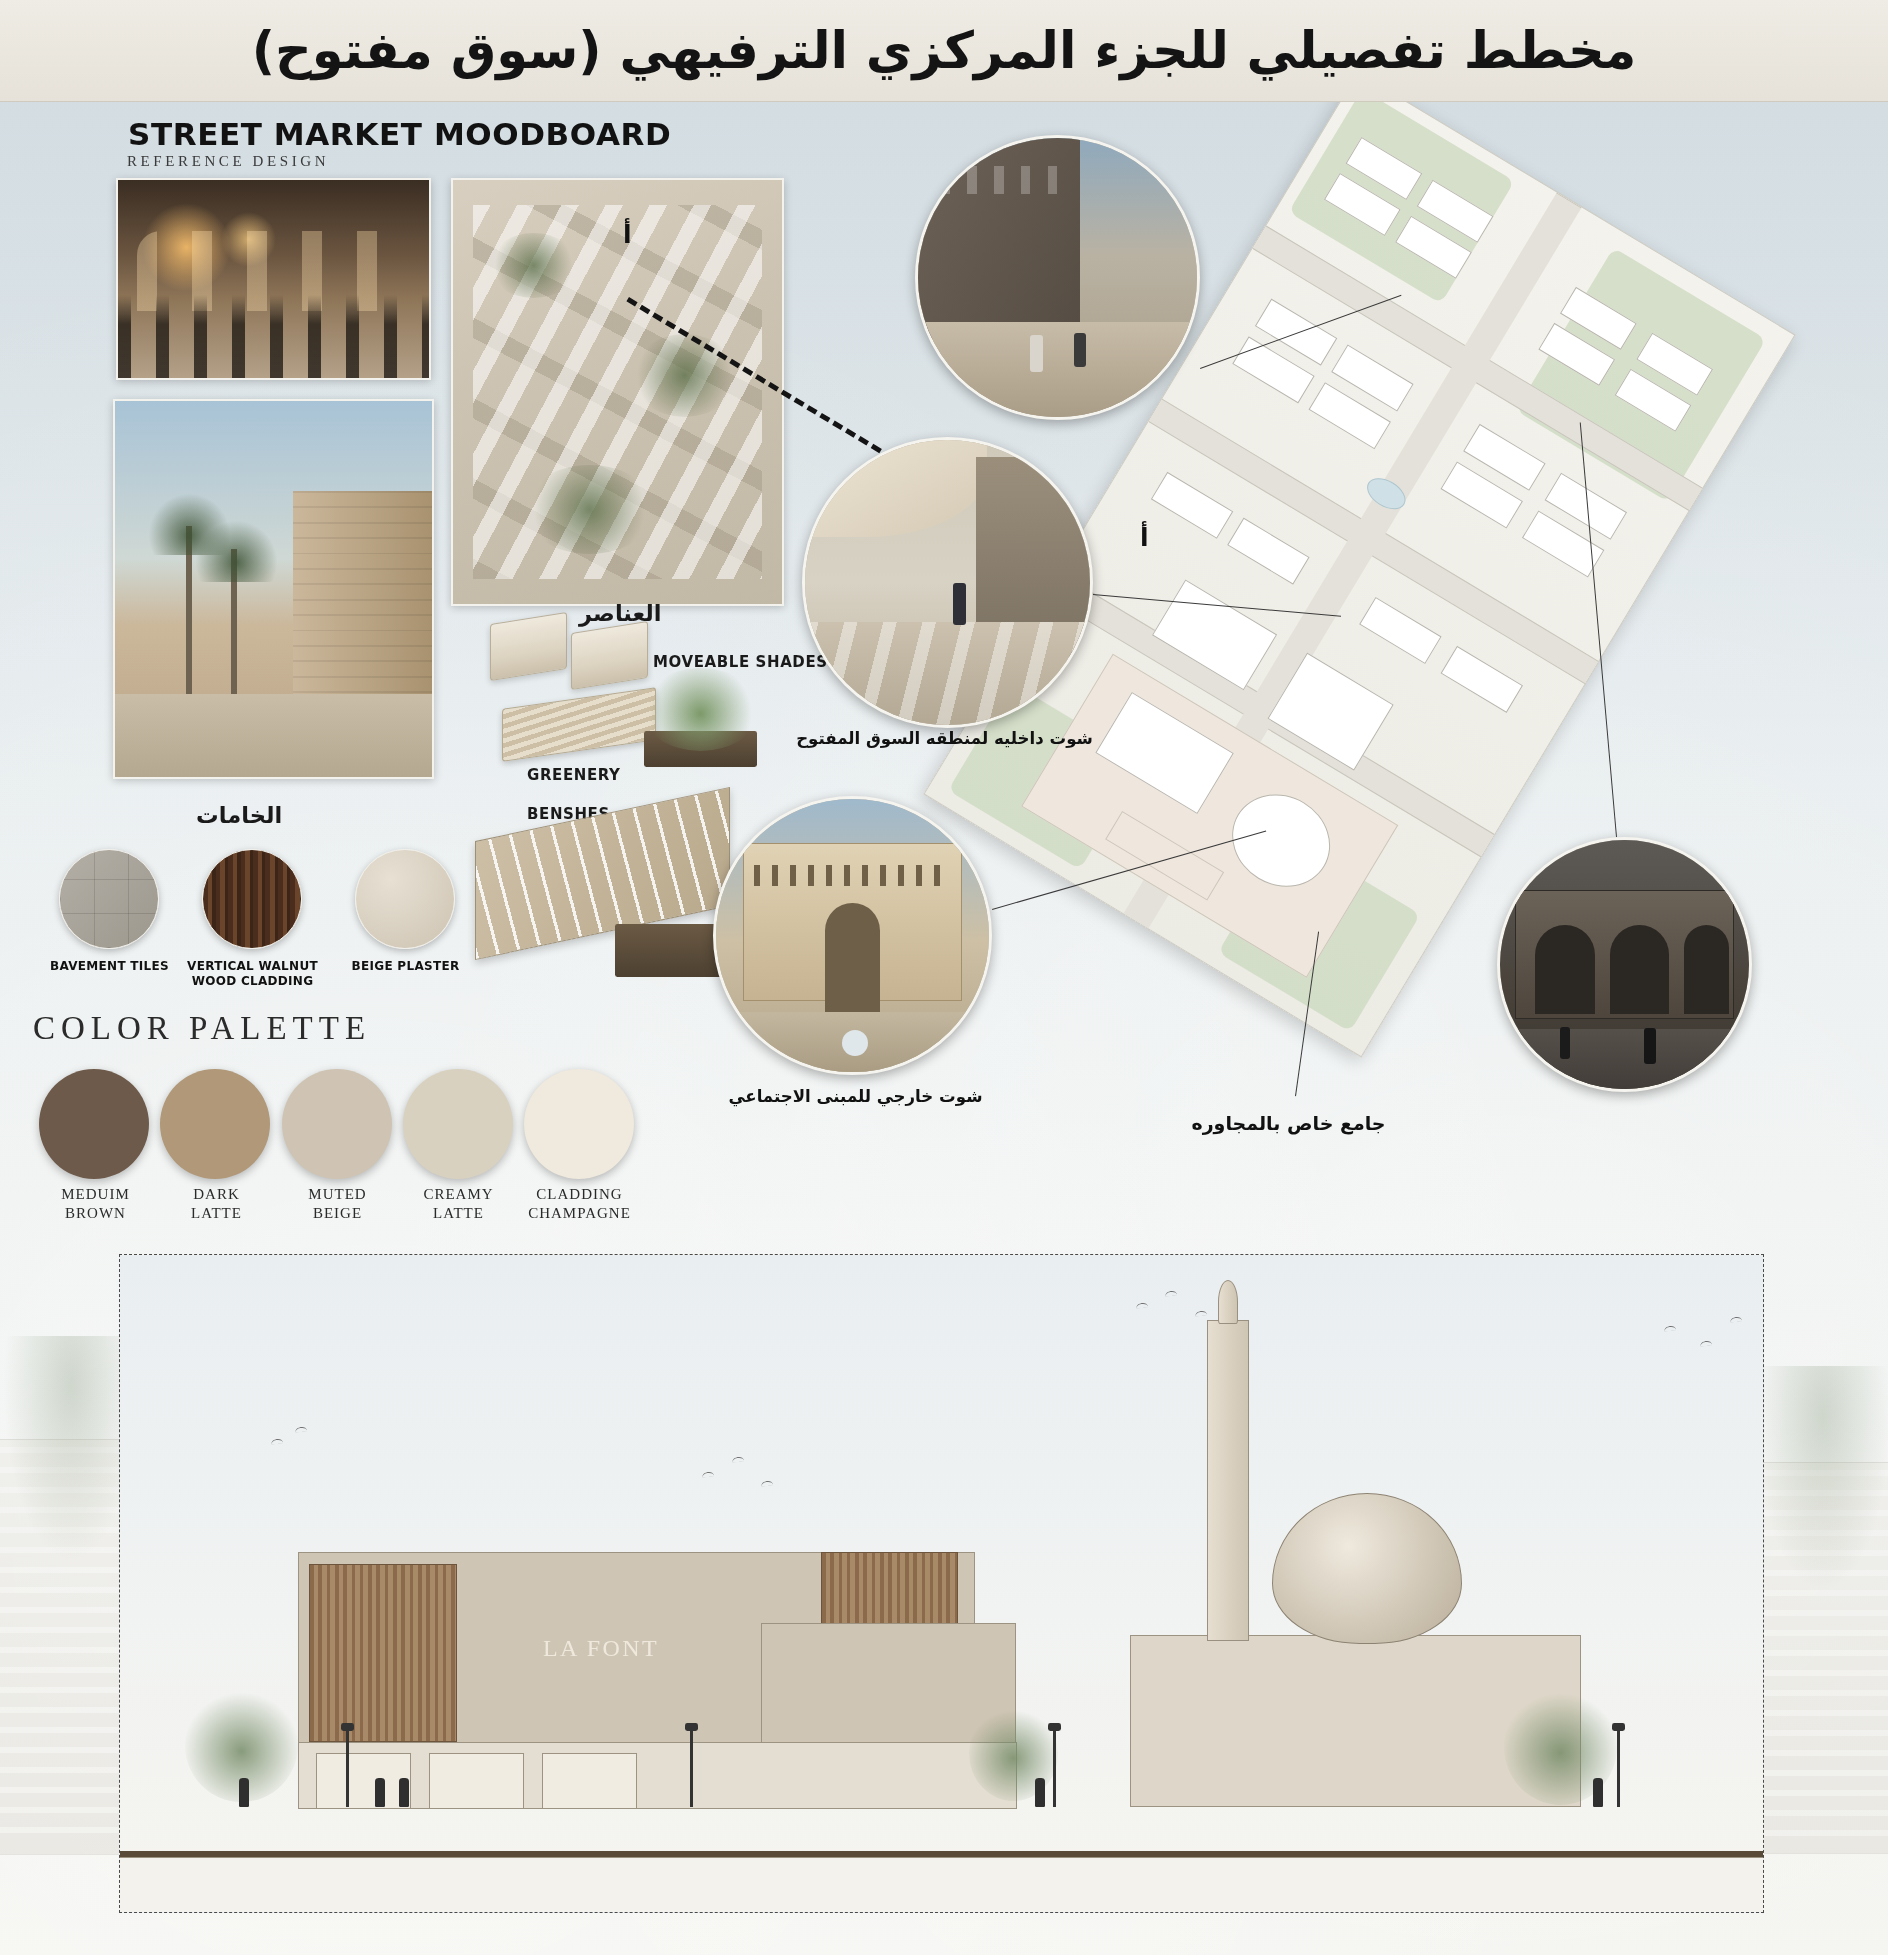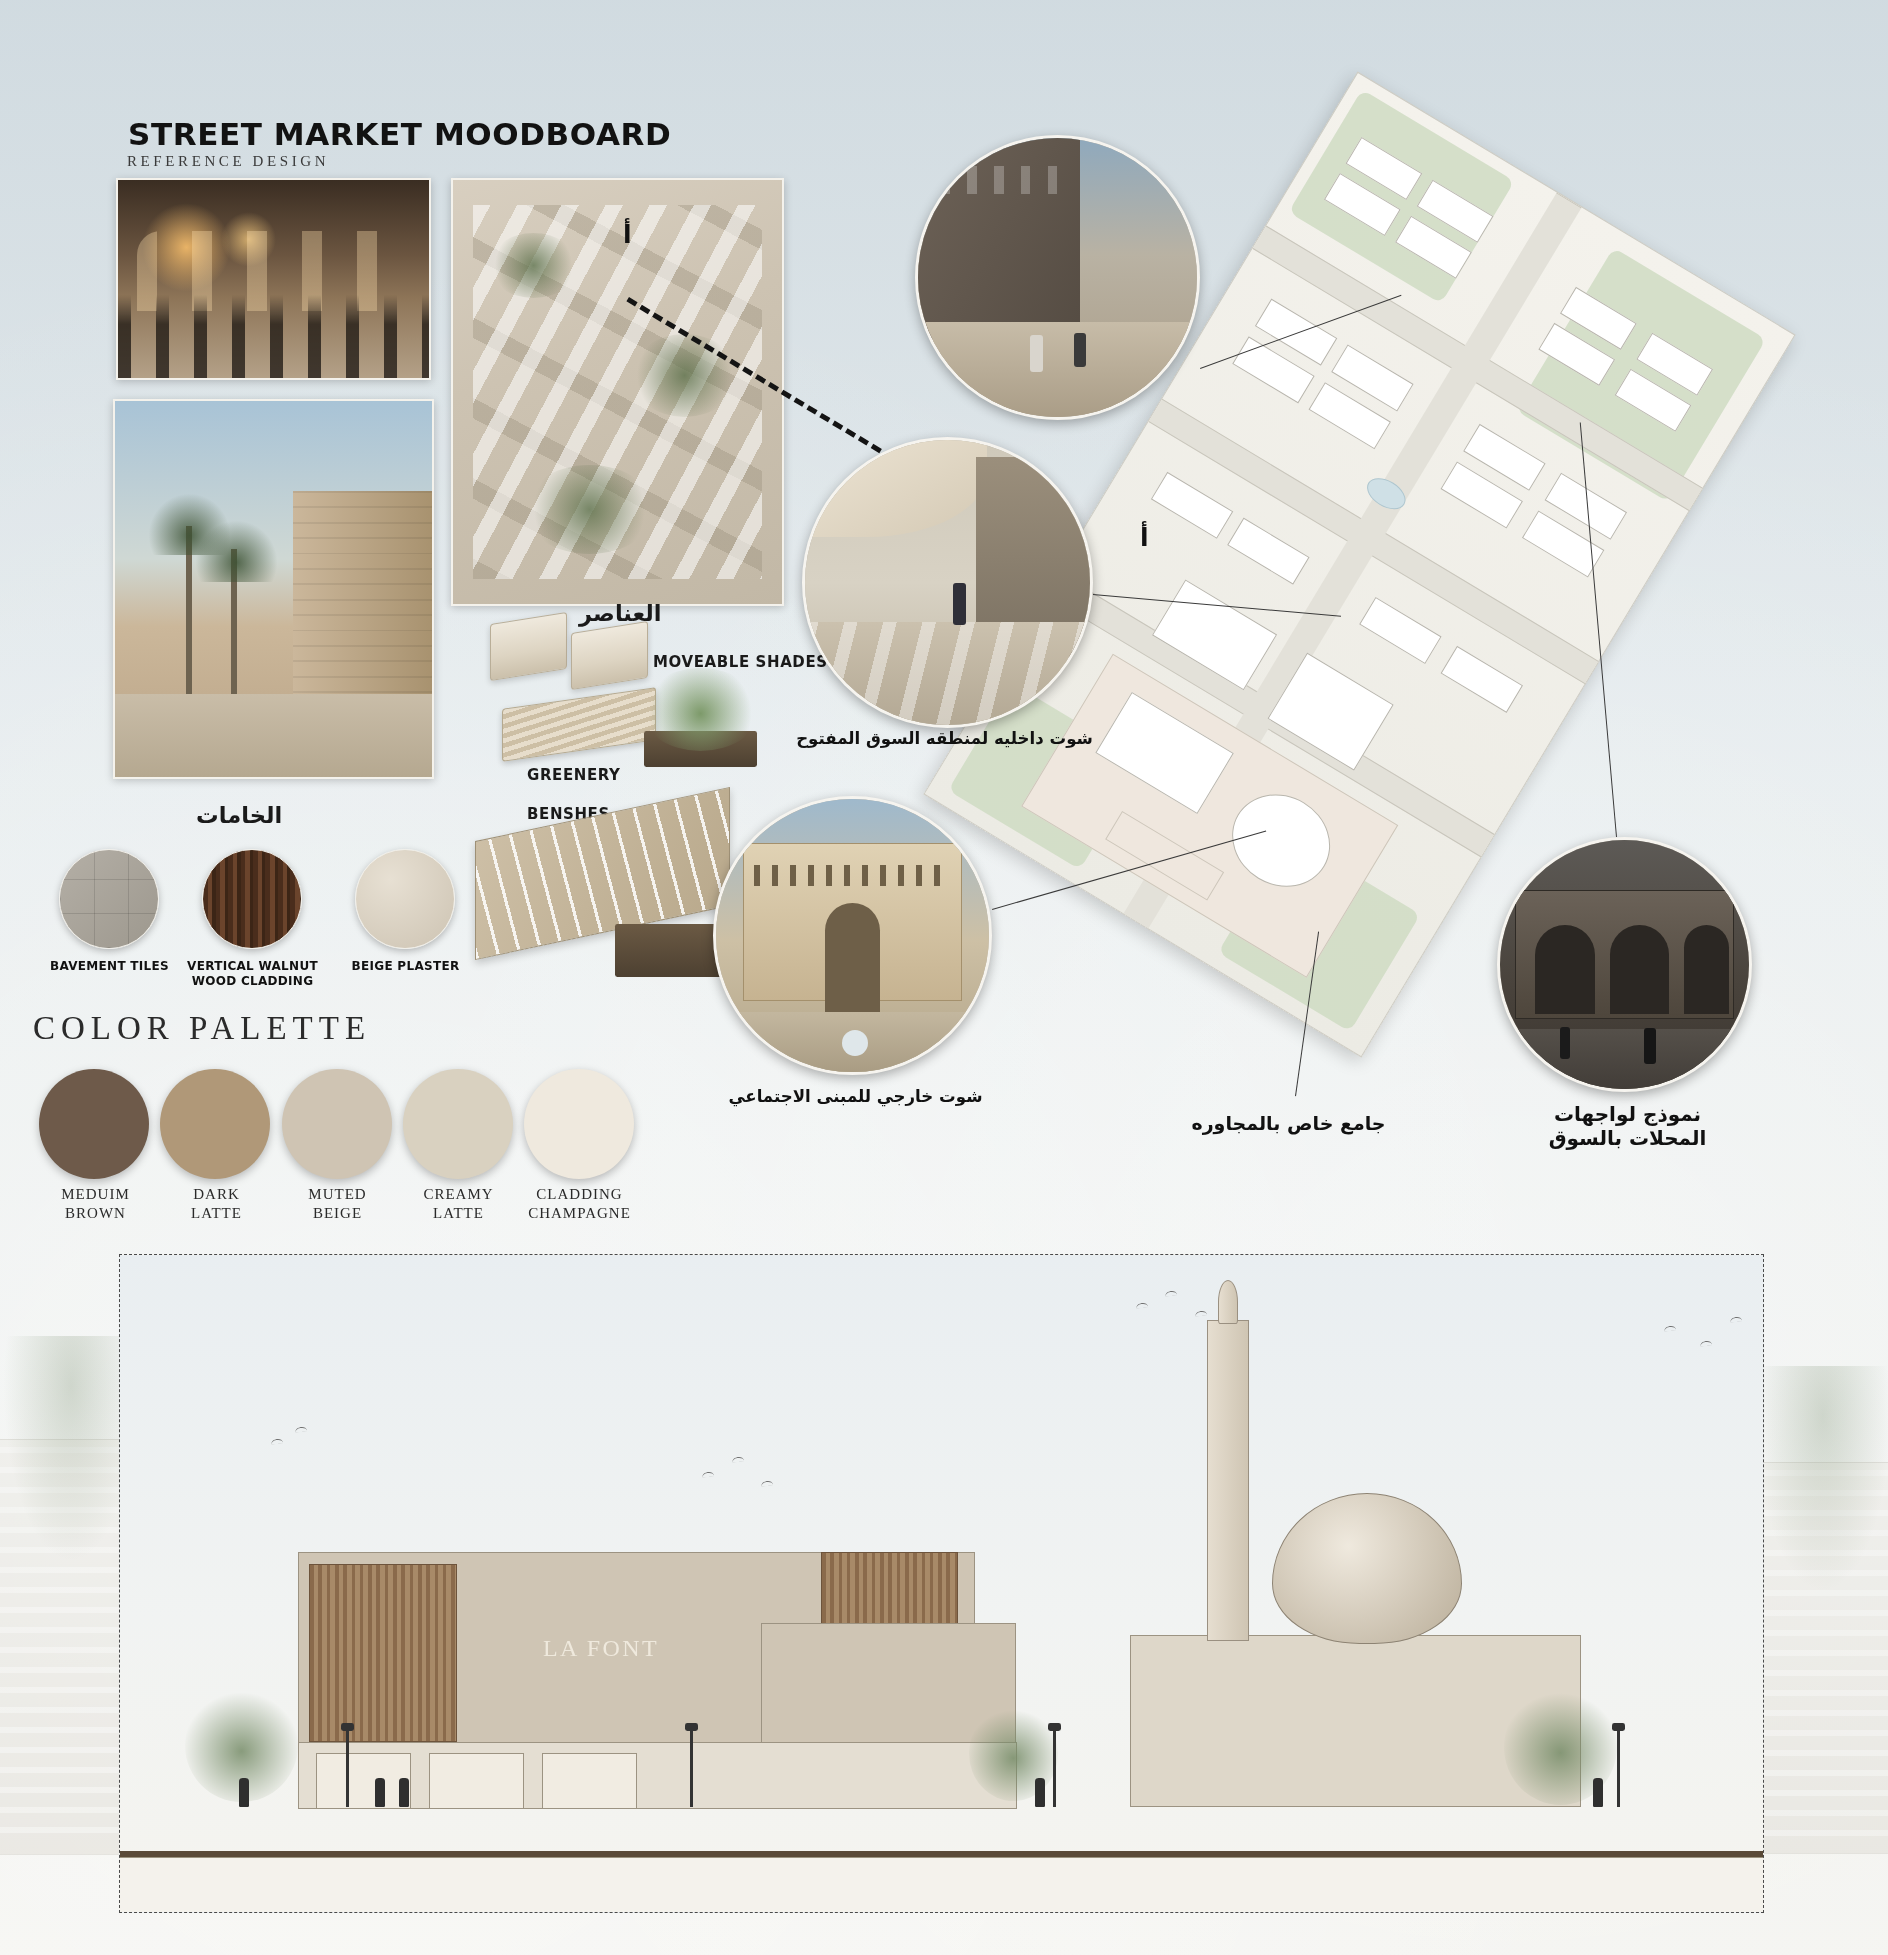--- a/index.html
+++ b/index.html
@@ -379,20 +379,23 @@
     <div class="blk" style="left:148px;  top:279px;  width:196px; height:362px;"></div>
     <div class="blk" style="left:582px;  top:178px;  width:255px; height:463px;"></div>
     <div class="blk" style="left:849px; top:255px;  width:249px; height:386px;"></div>
     <div class="blk" style="left:1117px; top:202px;  width:279px; height:440px;"></div>
     <div class="blk" style="left:1420px; top:154px;  width:238px; height:487px;"></div>
     <div class="blk" style="left:1663px; top:249px;  width:249px; height:392px;"></div>
   </div>
   <div class="bg-palm" style="left:-6px; top:1336px;"></div>
   <div class="bg-palm" style="left:1746px; top:1366px;"></div>
 
+  <div id="title-bar">
+    <h1>مخطط تفصيلي للجزء المركزي الترفيهي (سوق مفتوح)</h1>
+  </div>
 
   <div id="moodboard-heading" class="section-title">STREET MARKET MOODBOARD</div>
   <div id="moodboard-sub">REFERENCE   DESIGN</div>
 
   <div class="photo" id="photo-market" style="left:116px; top:178px; width:315px; height:202px;">
     <div class="inner">
       <div class="arches"></div>
       <div class="people"></div>
     </div>
   </div>
@@ -561,22 +564,20 @@
     <div class="ci" style="background:linear-gradient(180deg,#5d5a56 0%,#4a443d 55%,#3b352f 100%);">
       <div style="position:absolute;left:6%;top:20%;width:88%;height:52%;background:linear-gradient(180deg,#6b6258,#4e463c);border:1.2px solid #2e2a25;"></div>
       <div style="position:absolute;left:14%;top:34%;width:24%;height:36%;background:#2b2723;border-radius:36px 36px 0 0;"></div>
       <div style="position:absolute;left:44%;top:34%;width:24%;height:36%;background:#2b2723;border-radius:36px 36px 0 0;"></div>
       <div style="position:absolute;left:74%;top:34%;width:18%;height:36%;background:#2b2723;border-radius:36px 36px 0 0;"></div>
       <div style="position:absolute;left:0;bottom:0;width:100%;height:24%;background:linear-gradient(180deg,#55504a,#423d38);"></div>
       <div style="position:absolute;left:58%;bottom:10%;width:12px;height:36px;background:#161616;border-radius:3px;"></div>
       <div style="position:absolute;left:24%;bottom:12%;width:10.7px;height:32px;background:#1b1b1b;border-radius:3px;"></div>
     </div>
   </div>
-  <div class="callout-caption" style="left:1473px; top:1102px; width:309px; font-size:20px; white-space:pre-line;"><span>نموذج لواجهات
-المحلات بالسوق</span></div>
 
   <div class="leader" style="left:1200px; top:368px;  width:214px; transform:rotate(-20deg);"></div>
   <div class="leader" style="left:1093px; top:594px; width:249px; transform:rotate(5deg);"></div>
   <div class="leader" style="left:992px; top:909px; width:285px; transform:rotate(-16deg);"></div>
   <div class="leader" style="left:1616px; top:837px; width:416px; transform:rotate(-95deg);"></div>
 
   <div id="section">
 
     <div class="sec-bird" style="left:151px; top:184px;"></div>
     <div class="sec-bird" style="left:175px; top:172px;"></div>

